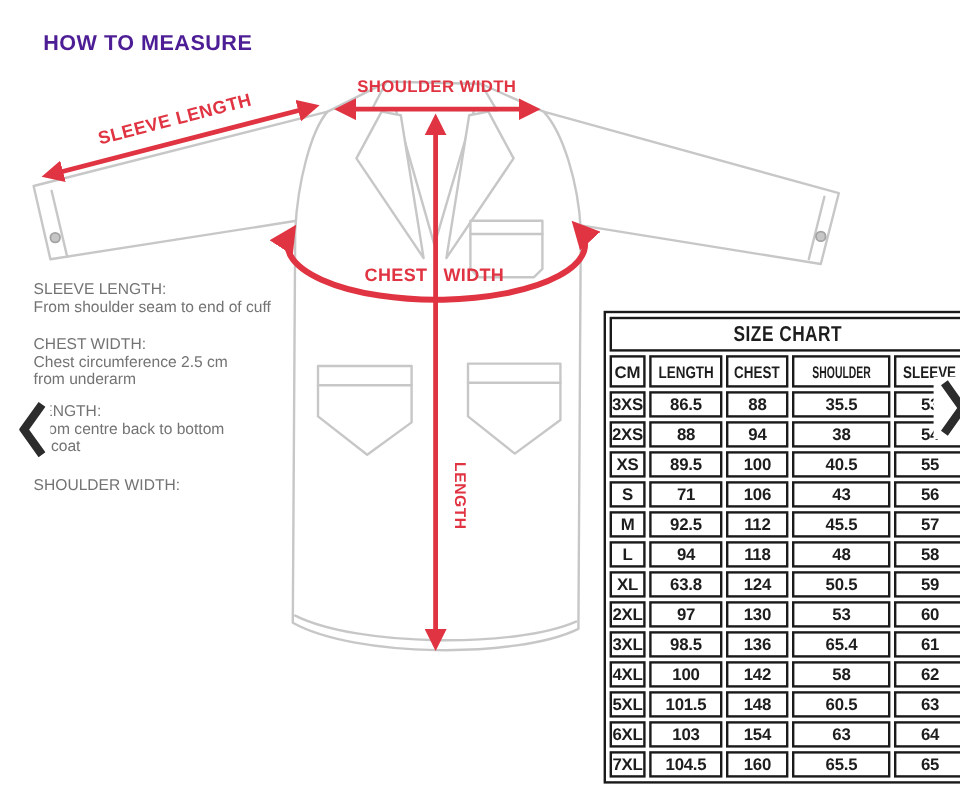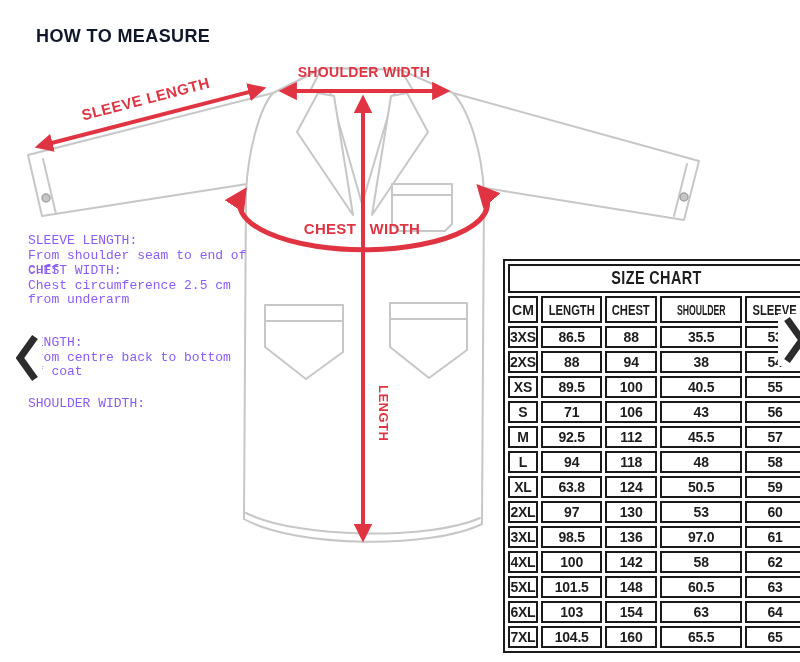--- a/index.html
+++ b/index.html
@@ -2,24 +2,24 @@
 <html><head>
 <meta charset="utf-8">
 <style>
   html,body{margin:0;padding:0;background:#fff;}
   #stage{
     position:relative;width:800px;height:662px;background:#ffffff;overflow:hidden;
     font-family:"Liberation Sans","DejaVu Sans",sans-serif;
   }
   .page-title{
     position:absolute;left:36px;top:26px;font-size:18px;font-weight:bold;
-    color:#0f172a;letter-spacing:.4px;
+    color:#4c1d95;letter-spacing:.4px;
   }
   
-  .note{position:absolute;left:28px;width:235px;color:#8b5cf6;font-size:13px;line-height:14.5px;font-family:Liberation Mono, monospace;}
+  .note{position:absolute;left:28px;width:235px;color:#737373;font-size:13px;line-height:14.5px;}
   .note .h{margin:0 0 0 0;}
   
   .table-wrap{position:absolute;left:503px;top:259px;}
   table.size-table{
     border-collapse:separate;border-spacing:3px;border:2px solid #1a1a1a;background:#fff;
   }
   table.size-table th,table.size-table td{
     border:2px solid #1a1a1a;text-align:center;vertical-align:middle;
     font-weight:bold;color:#1d1d1d;padding:0;white-space:nowrap;
   }
@@ -86,21 +86,21 @@
       <text x="364" y="77" text-anchor="middle" font-size="14" letter-spacing="0.3">SHOULDER WIDTH</text>
       <text x="362" y="234" text-anchor="middle" font-size="15" letter-spacing="0.3" xml:space="preserve">CHEST   WIDTH</text>
       <text transform="translate(379,385) rotate(90)" font-size="13" letter-spacing="0.5">LENGTH</text>
     </g>
   </svg>
 
   <div class="note" style="top:234px">
     <div class="h">SLEEVE LENGTH:</div>
     <div>From shoulder seam to end of cuff</div>
   </div>
-  <div class="note" style="top:264px">
+  <div class="note" style="top:280px">
     <div class="h">CHEST WIDTH:</div>
     <div>Chest circumference 2.5 cm</div>
     <div>from underarm</div>
   </div>
   <div class="note" style="top:336px">
     <div class="h">LENGTH:</div>
     <div>From centre back to bottom</div>
     <div>of coat</div>
   </div>
   <div class="note" style="top:397px">
@@ -173,21 +173,21 @@
           <td>2XL</td>
           <td>97</td>
           <td>130</td>
           <td>53</td>
           <td>60</td>
         </tr>
         <tr>
           <td>3XL</td>
           <td>98.5</td>
           <td>136</td>
-          <td>97.0</td>
+          <td>65.4</td>
           <td>61</td>
         </tr>
         <tr>
           <td>4XL</td>
           <td>100</td>
           <td>142</td>
           <td>58</td>
           <td>62</td>
         </tr>
         <tr>

